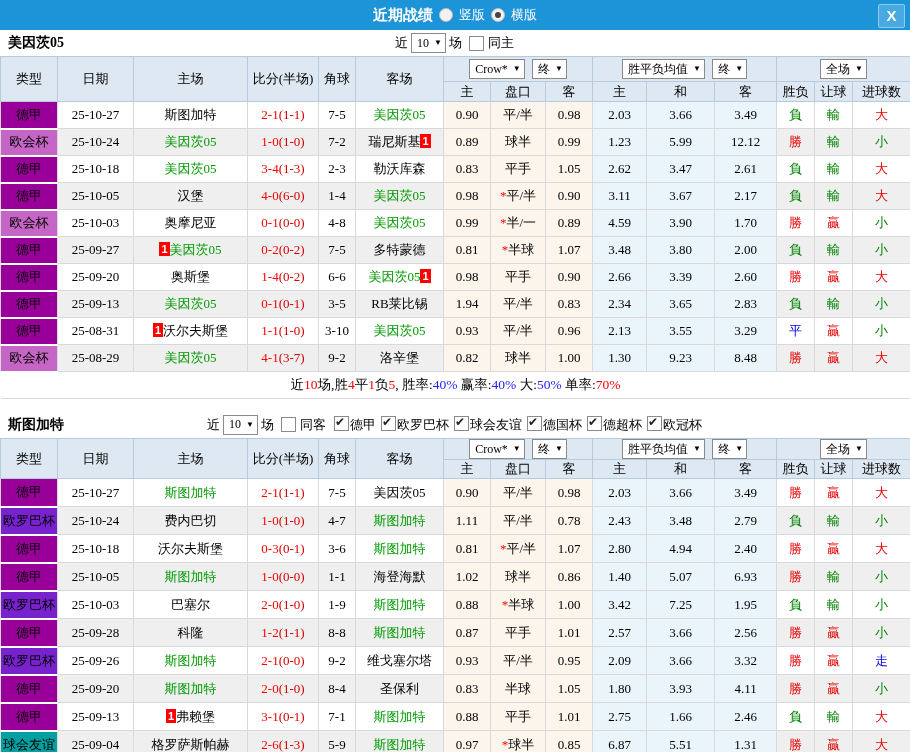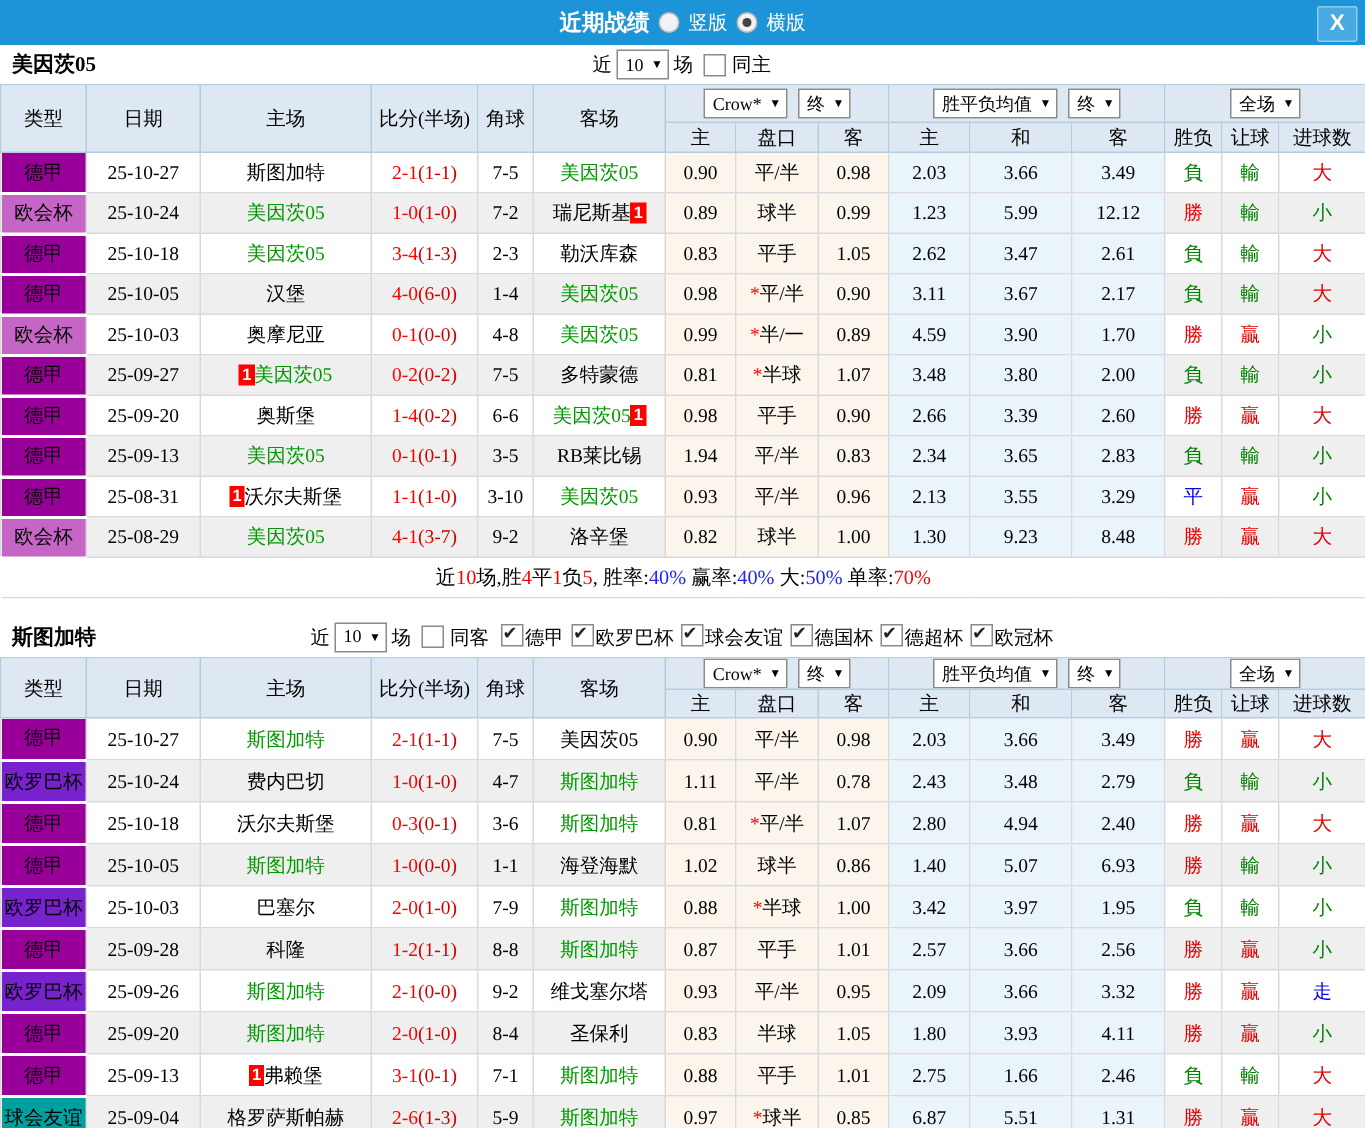--- a/index.html
+++ b/index.html
@@ -467,27 +467,27 @@
           <td class="lblue">6.93</td>
           <td class="rescell" style="color: rgb(230, 0, 0);">勝</td>
           <td class="rescell" style="color: rgb(0, 128, 0);">輸</td>
           <td class="rescell" style="color: rgb(0, 128, 0);">小</td>
         </tr>
         <tr>
           <td class="type-cell" style="background: rgb(119, 34, 204);">欧罗巴杯</td>
           <td>25-10-03</td>
           <td><span class="team-black">巴塞尔</span></td>
           <td><span class="score-main">2-0</span><span class="score-half">(1-0)</span></td>
-          <td>7-9</td>
+          <td>1-9</td>
           <td><span class="team-green">斯图加特</span></td>
           <td class="cream">0.88</td>
           <td class="cream"><span class="star">*</span><span>半球</span></td>
           <td class="cream">1.00</td>
           <td class="lblue">3.42</td>
-          <td class="lblue">3.97</td>
+          <td class="lblue">7.25</td>
           <td class="lblue">1.95</td>
           <td class="rescell" style="color: rgb(0, 128, 0);">負</td>
           <td class="rescell" style="color: rgb(0, 128, 0);">輸</td>
           <td class="rescell" style="color: rgb(0, 128, 0);">小</td>
         </tr>
         <tr>
           <td class="type-cell" style="background: rgb(153, 0, 153);">德甲</td>
           <td>25-09-28</td>
           <td><span class="team-black">科隆</span></td>
           <td><span class="score-main">1-2</span><span class="score-half">(1-1)</span></td>

